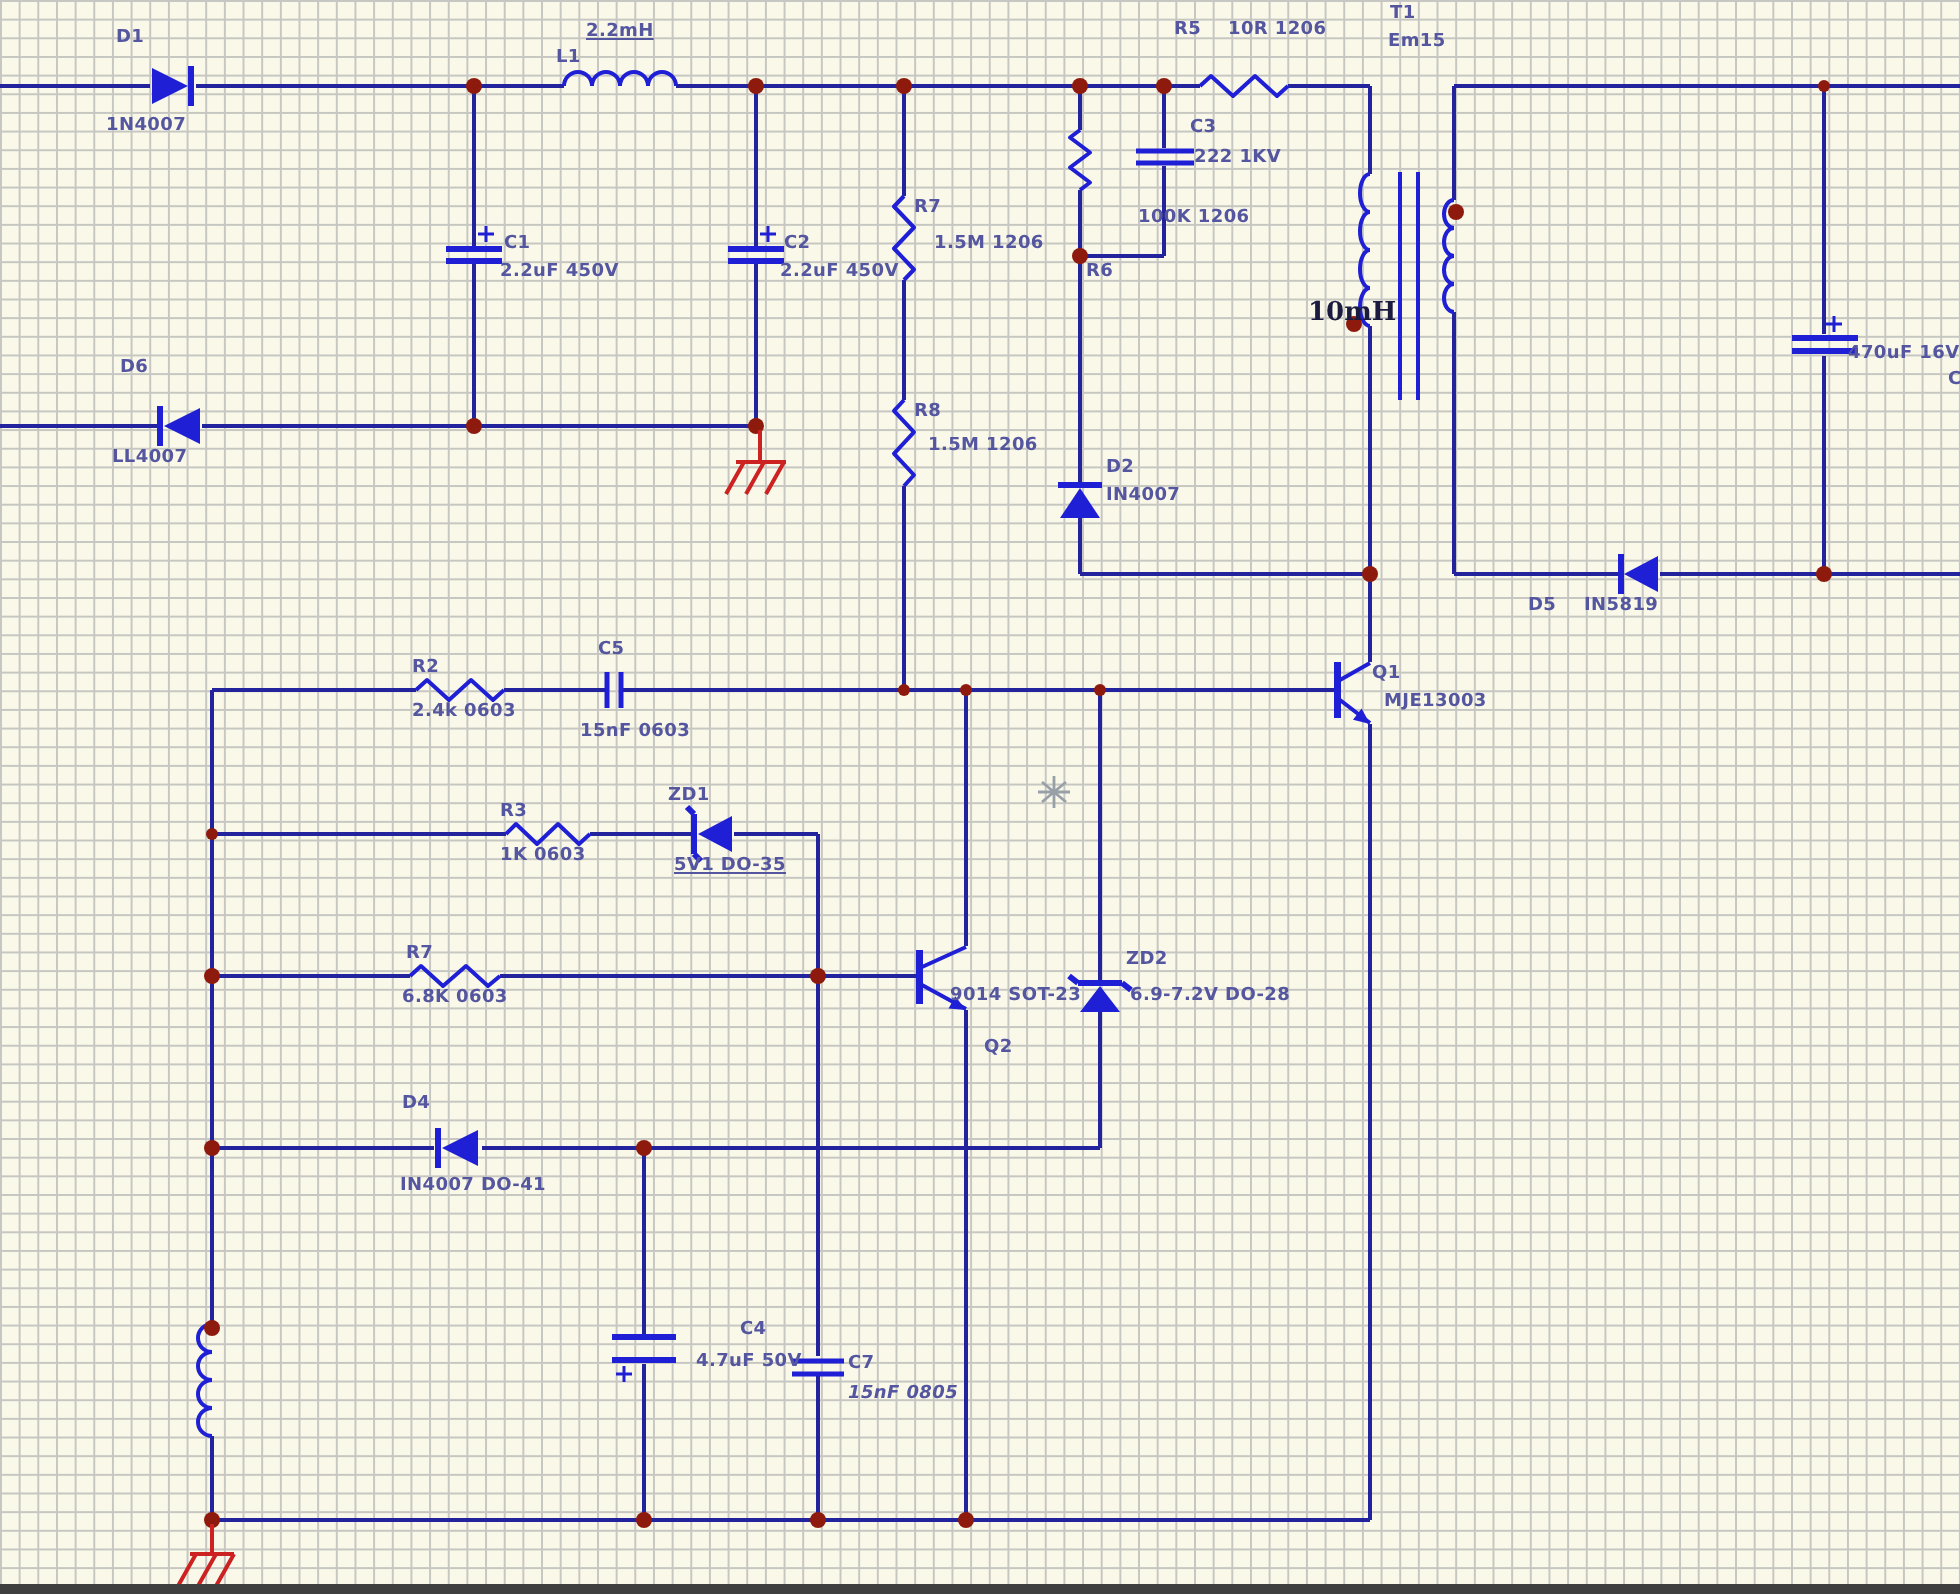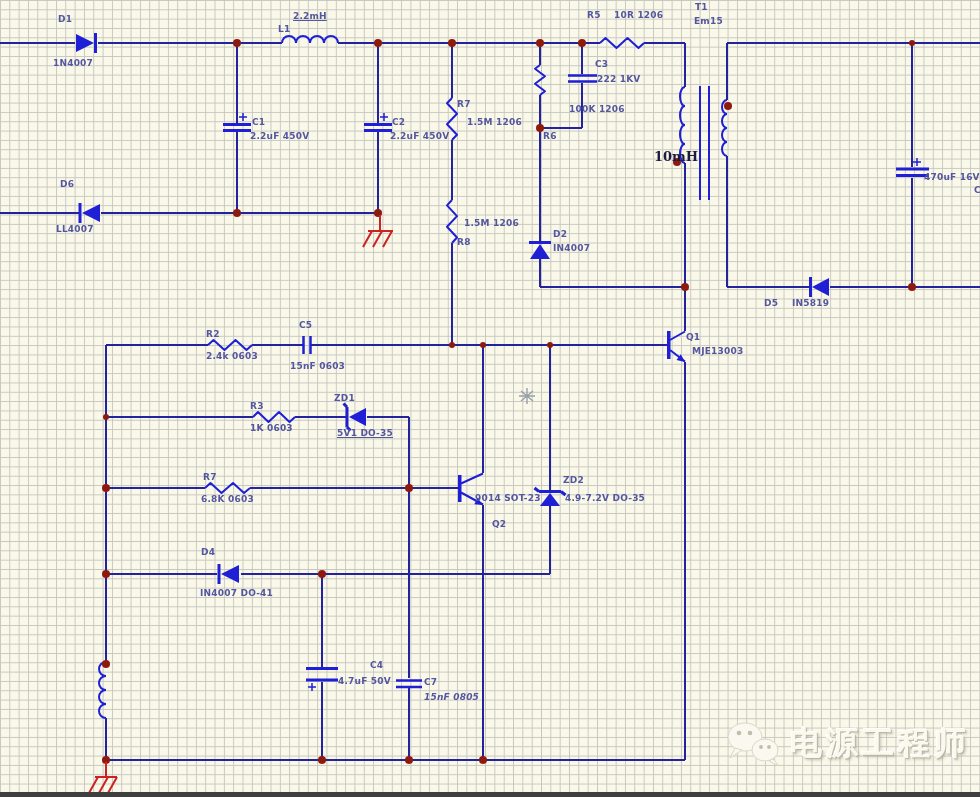--- a/index.html
+++ b/index.html
@@ -191,21 +191,21 @@
       <span class="lbl" style="left: 60px; top: 179px;">D6</span>
       <span class="lbl" style="left: 56px; top: 224px;">LL4007</span>
       <span class="lbl" style="left: 278px; top: 24px;">L1</span>
       <span class="lbl" style="left: 293px; top: 11px; text-decoration: underline;">2.2mH</span>
       <span class="lbl" style="left: 252px; top: 117px;">C1</span>
       <span class="lbl" style="left: 250px; top: 131px;">2.2uF 450V</span>
       <span class="lbl" style="left: 392px; top: 117px;">C2</span>
       <span class="lbl" style="left: 390px; top: 131px;">2.2uF 450V</span>
       <span class="lbl" style="left: 457px; top: 99px;">R7</span>
       <span class="lbl" style="left: 467px; top: 117px;">1.5M 1206</span>
-      <span class="lbl" style="left: 457px; top: 201px; margin-top: 36px;">R8</span>
+      <span class="lbl" style="left: 457px; top: 201px;">R8</span>
       <span class="lbl" style="left: 464px; top: 218px;">1.5M 1206</span>
       <span class="lbl" style="left: 543px; top: 91px; margin-top: 40px;">R6</span>
       <span class="lbl" style="left: 569px; top: 104px;">100K 1206</span>
       <span class="lbl" style="left: 595px; top: 59px;">C3</span>
       <span class="lbl" style="left: 597px; top: 74px;">222 1KV</span>
       <span class="lbl" style="left: 587px; top: 10px;">R5</span>
       <span class="lbl" style="left: 614px; top: 10px;">10R 1206</span>
       <span class="lbl" style="left: 695px; top: 2px;">T1</span>
       <span class="lbl" style="left: 694px; top: 16px;">Em15</span>
       <span class="lbl" style="left: 974px; top: 157px; margin-top: 28px;">C9</span>
@@ -222,38 +222,25 @@
       <span class="lbl" style="left: 290px; top: 361px;">15nF 0603</span>
       <span class="lbl" style="left: 250px; top: 401px;">R3</span>
       <span class="lbl" style="left: 250px; top: 423px;">1K 0603</span>
       <span class="lbl" style="left: 334px; top: 393px;">ZD1</span>
       <span class="lbl" style="left: 337px; top: 428px; text-decoration: underline;">5V1 DO-35</span>
       <span class="lbl" style="left: 203px; top: 472px;">R7</span>
       <span class="lbl" style="left: 201px; top: 494px;">6.8K 0603</span>
       <span class="lbl" style="left: 492px; top: 475px; margin-top: 44px;">Q2</span>
       <span class="lbl" style="left: 475px; top: 493px;">9014 SOT-23</span>
       <span class="lbl" style="left: 563px; top: 475px;">ZD2</span>
-      <span class="lbl" style="left: 565px; top: 493px;">4.9-7.2V DO-35</span>
+      <span class="lbl" style="left: 565px; top: 493px;">6.9-7.2V DO-28</span>
       <span class="lbl" style="left: 201px; top: 547px;">D4</span>
       <span class="lbl" style="left: 200px; top: 588px;">IN4007 DO-41</span>
       <span class="lbl" style="left: 338px; top: 660px; padding-left: 32px;">C4</span>
-      <span class="lbl" style="left: 338px; top: 676px;">4.7uF 50V</span>
+      <span class="lbl" style="left: 348px; top: 676px;">4.7uF 50V</span>
       <span class="lbl" style="left: 424px; top: 677px;">C7</span>
       <span class="lbl" style="left: 424px; top: 692px; font-style: italic;">15nF 0805</span>
       <span class="netlbl" style="left: 622px; top: 149px; margin-left: 32px;">10mH</span>
     </div>
 
-  <div id="watermark">
-    <svg width="62" height="52" viewBox="0 0 62 52">
-      <ellipse cx="23" cy="19" rx="17" ry="14" fill="#fbf9ef" stroke="#d9d7c8"></ellipse>
-      <polygon points="13,30 8,40 20,32" fill="#fbf9ef" stroke="#d9d7c8"></polygon>
-      <circle cx="17" cy="15" r="2.3" fill="#bfbdae"></circle>
-      <circle cx="28" cy="15" r="2.3" fill="#bfbdae"></circle>
-      <ellipse cx="43" cy="32" rx="13" ry="11" fill="#fbf9ef" stroke="#d9d7c8"></ellipse>
-      <polygon points="51,41 57,48 47,43" fill="#fbf9ef" stroke="#d9d7c8"></polygon>
-      <circle cx="39" cy="29" r="1.9" fill="#bfbdae"></circle>
-      <circle cx="47" cy="29" r="1.9" fill="#bfbdae"></circle>
-    </svg>
-    <span class="wm-text">电源工程师</span>
-  </div>
 
   <div id="bottom-bar"></div>
 </div>
 
 </body></html>

